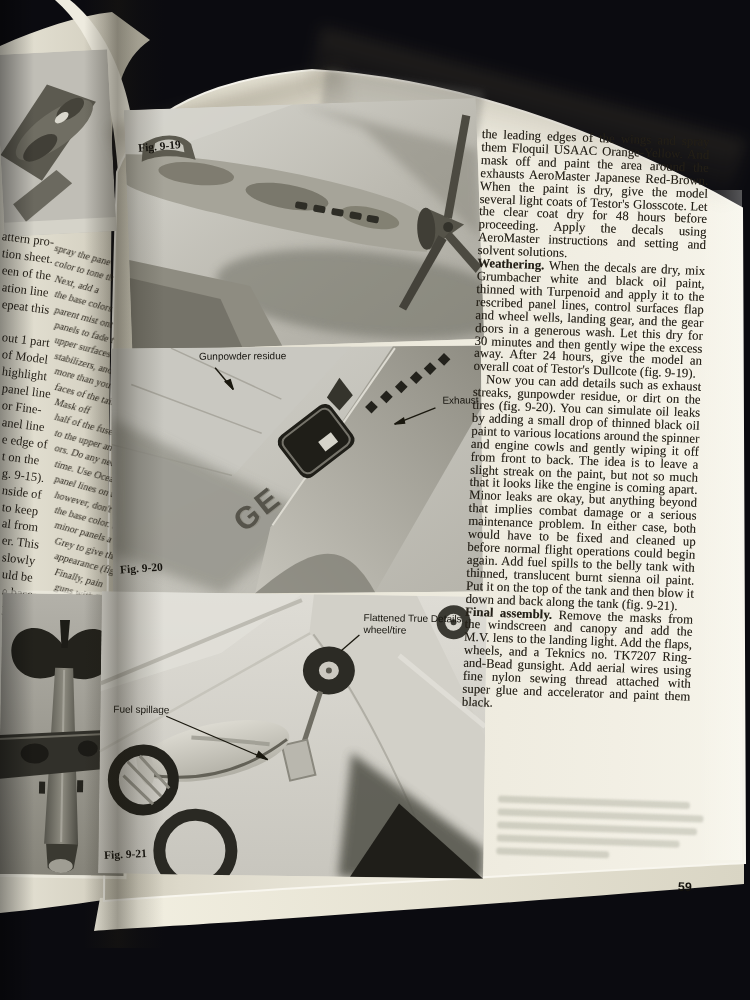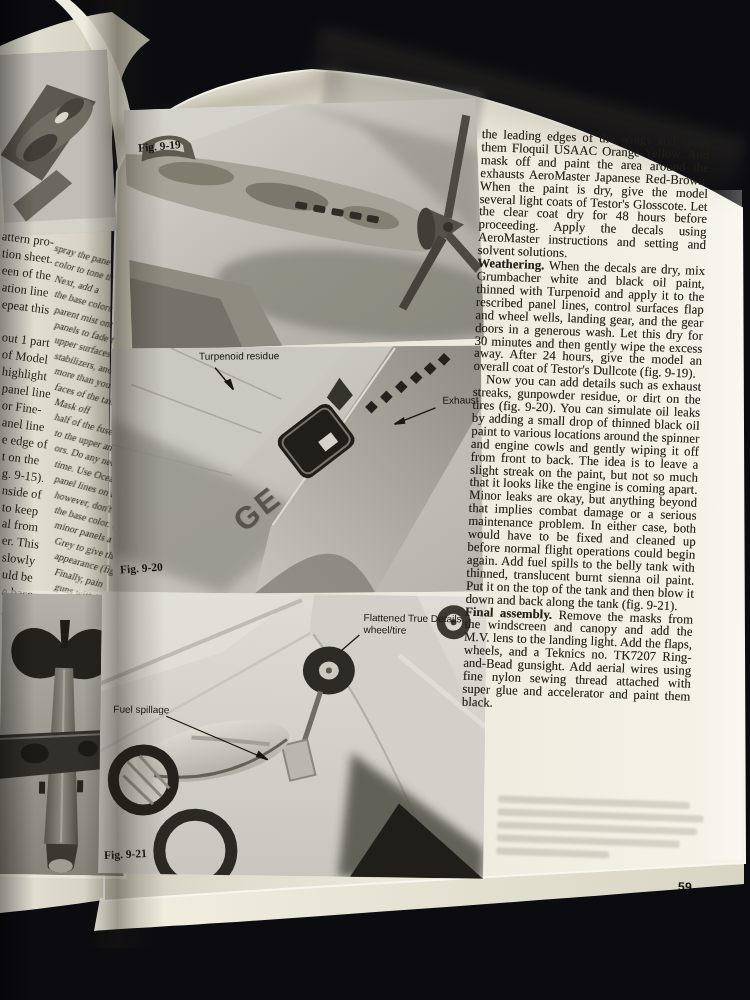--- a/index.html
+++ b/index.html
@@ -317,21 +317,21 @@
       <path d="M 142,246 C 200,198 232,190 262,246 Z" fill="#7b796f" opacity="0.7"></path>
 
       <g stroke="#1a180f" stroke-width="1.4" fill="#1a180f">
         <line x1="104" y1="20" x2="122" y2="42"></line>
         <polygon points="122,42 114,34 119,32"></polygon>
         <line x1="324" y1="62" x2="283" y2="78"></line>
         <polygon points="283,78 292,72 293,77"></polygon>
       </g>
     </svg>
     <div class="model-code">GE</div>
-    <div class="anno" style="left:88px;top:3px;width:130px;">Turpenoid residue</div>
+    <div class="anno" style="left:88px;top:3px;width:130px;">Gunpowder residue</div>
     <div class="anno" style="left:331px;top:49px;width:44px;">Exhaust</div>
   </div>
   <div class="fig-label" id="lab20">Fig. 9-20</div>
 
   <div class="photo" id="photo21">
     <svg class="anno-arrows" width="385" height="282" viewBox="0 0 385 282" preserveAspectRatio="none" style="z-index:1;">
       <defs>
         <linearGradient id="p3bg" x1="0" y1="0" x2="0" y2="1">
           <stop offset="0" stop-color="#dedcd5"></stop>
             <stop offset="1" stop-color="#c8c6be"></stop>

